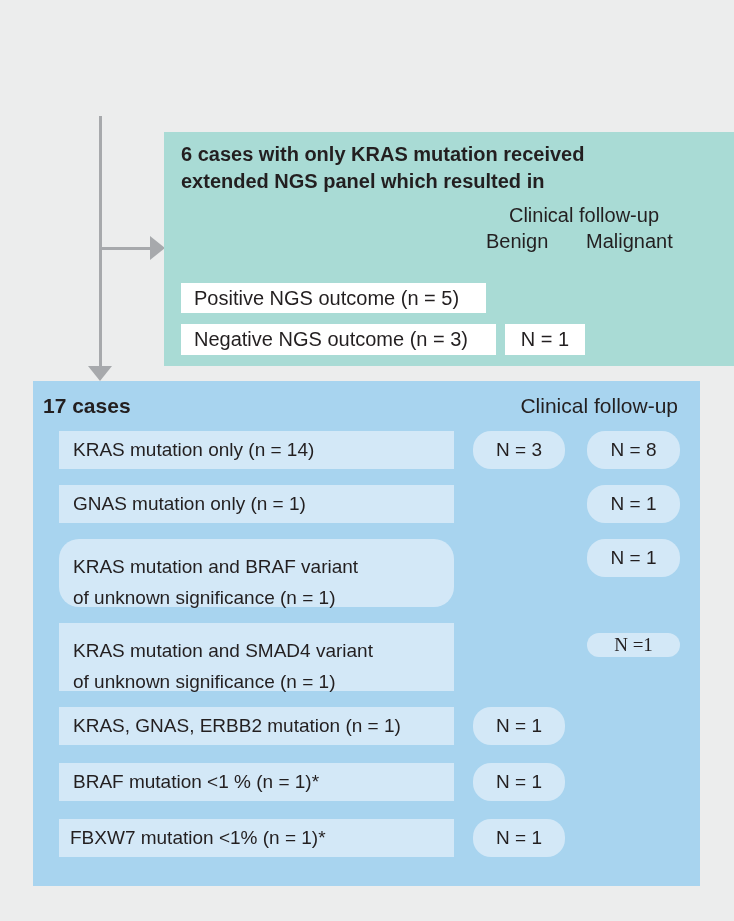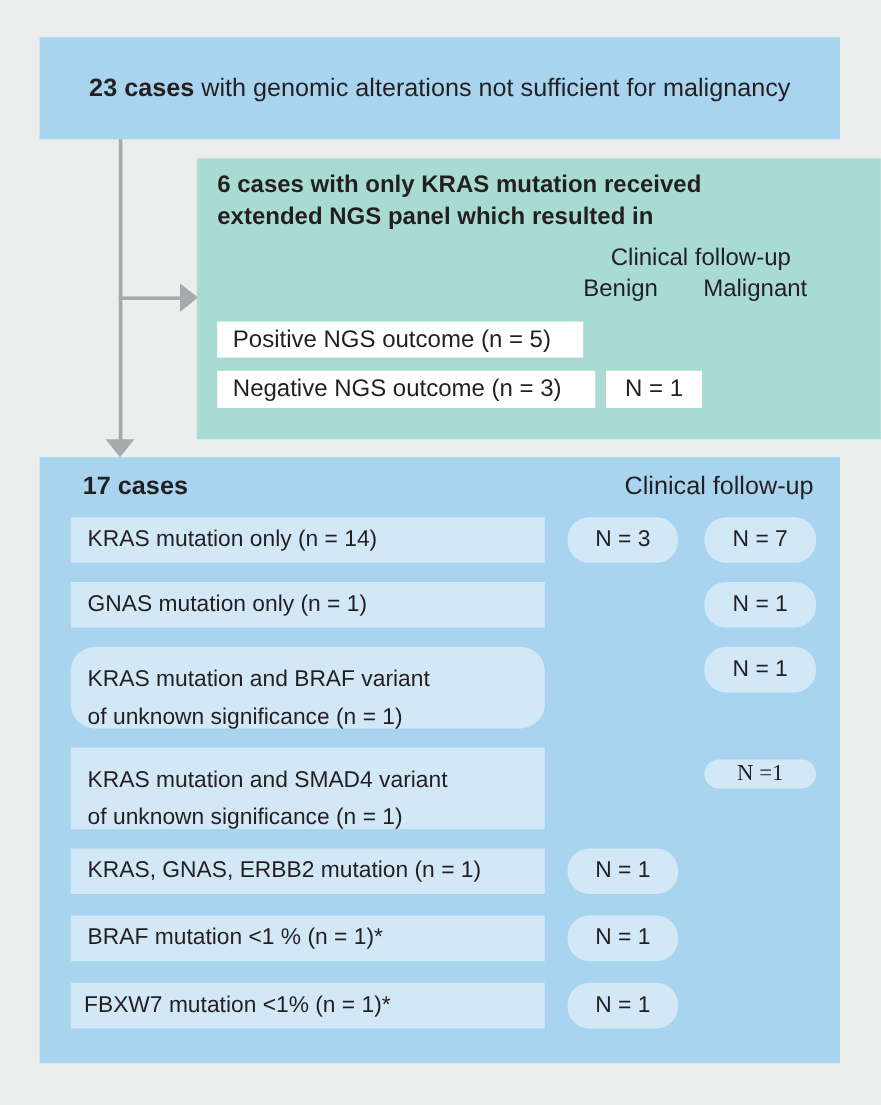--- a/index.html
+++ b/index.html
@@ -117,41 +117,42 @@
   .green-colhead .subrow span { width: 96px; text-align: left; }
 
   .white-box {
     position: absolute;
     background: #ffffff;
     box-sizing: border-box;
     display: flex;
     align-items: center;
     font-size: 20px;
     color: #231f20;
+    margin-top: 15px;
   }
   .wb-label { padding-left: 13px; }
   .wb-val { justify-content: center; }
 
   .g-row1-label { left: 17px; top: 136px; width: 305px; height: 30px; }
   .g-row2-label { left: 17px; top: 177px; width: 315px; height: 31px; }
   .g-row2-ben   { left: 341px; top: 177px; width: 80px; height: 31px; }
 
   
   .bottom-box {
     position: absolute;
     left: 33px;
     top: 381px;
     width: 667px;
     height: 505px;
     background: #a8d4ef;
     box-sizing: border-box;
   }
   .bb-title {
     position: absolute;
-    left: 36px;
+    left: 10px;
     top: 13px;
     font-size: 21px;
     font-weight: bold;
     color: #231f20;
   }
   .bb-colhead {
     position: absolute;
     right: 22px;
     top: 13px;
     font-size: 21px;
@@ -183,25 +184,20 @@
     border-radius: 18px;
   }
   .col-benign  { left: 440px; width: 92px; }
   .col-malig   { left: 554px; width: 93px; }
 </style>
 </head>
 <body>
 
 <div id="canvas">
 
-  <div class="top-box">
-    <div class="top-box-text">
-      <b>23 cases</b><span> with genomic alterations not sufficient for malignancy</span>
-    </div>
-  </div>
 
   <div class="conn conn-vert"></div>
   <div class="conn conn-horiz"></div>
   <div class="arrow-right"></div>
   <div class="arrow-down"></div>
 
   <div class="green-box">
     <div class="green-title">6 cases with only KRAS mutation received extended NGS panel which resulted in</div>
 
     <div class="green-colhead">
@@ -217,21 +213,21 @@
     <div class="white-box wb-label g-row2-label">Negative NGS outcome (n = 3)</div>
     <div class="white-box wb-val g-row2-ben">N = 1</div>
   </div>
 
   <div class="bottom-box">
     <div class="bb-title">17 cases</div>
     <div class="bb-colhead">Clinical follow-up</div>
 
     <div class="lb-box lb-label" style="top:50px;height:38px;">KRAS mutation only (n = 14)</div>
     <div class="lb-box lb-val col-benign" style="top:50px;height:38px;">N = 3</div>
-    <div class="lb-box lb-val col-malig" style="top:50px;height:38px;">N = 7</div>
+    <div class="lb-box lb-val col-malig" style="top:50px;height:38px;">N = 8</div>
 
     <div class="lb-box lb-label" style="top:104px;height:38px;">GNAS mutation only (n = 1)</div>
     <div class="lb-box lb-val col-malig" style="top:104px;height:38px;">N = 1</div>
 
     <div class="lb-box lb-label two-line" style="top:158px;height:68px;border-radius:20px;">
       <div>KRAS mutation and BRAF variant</div>
       <div>of unknown significance (n = 1)</div>
     </div>
     <div class="lb-box lb-val col-malig" style="top:158px;height:38px;">N = 1</div>
 

